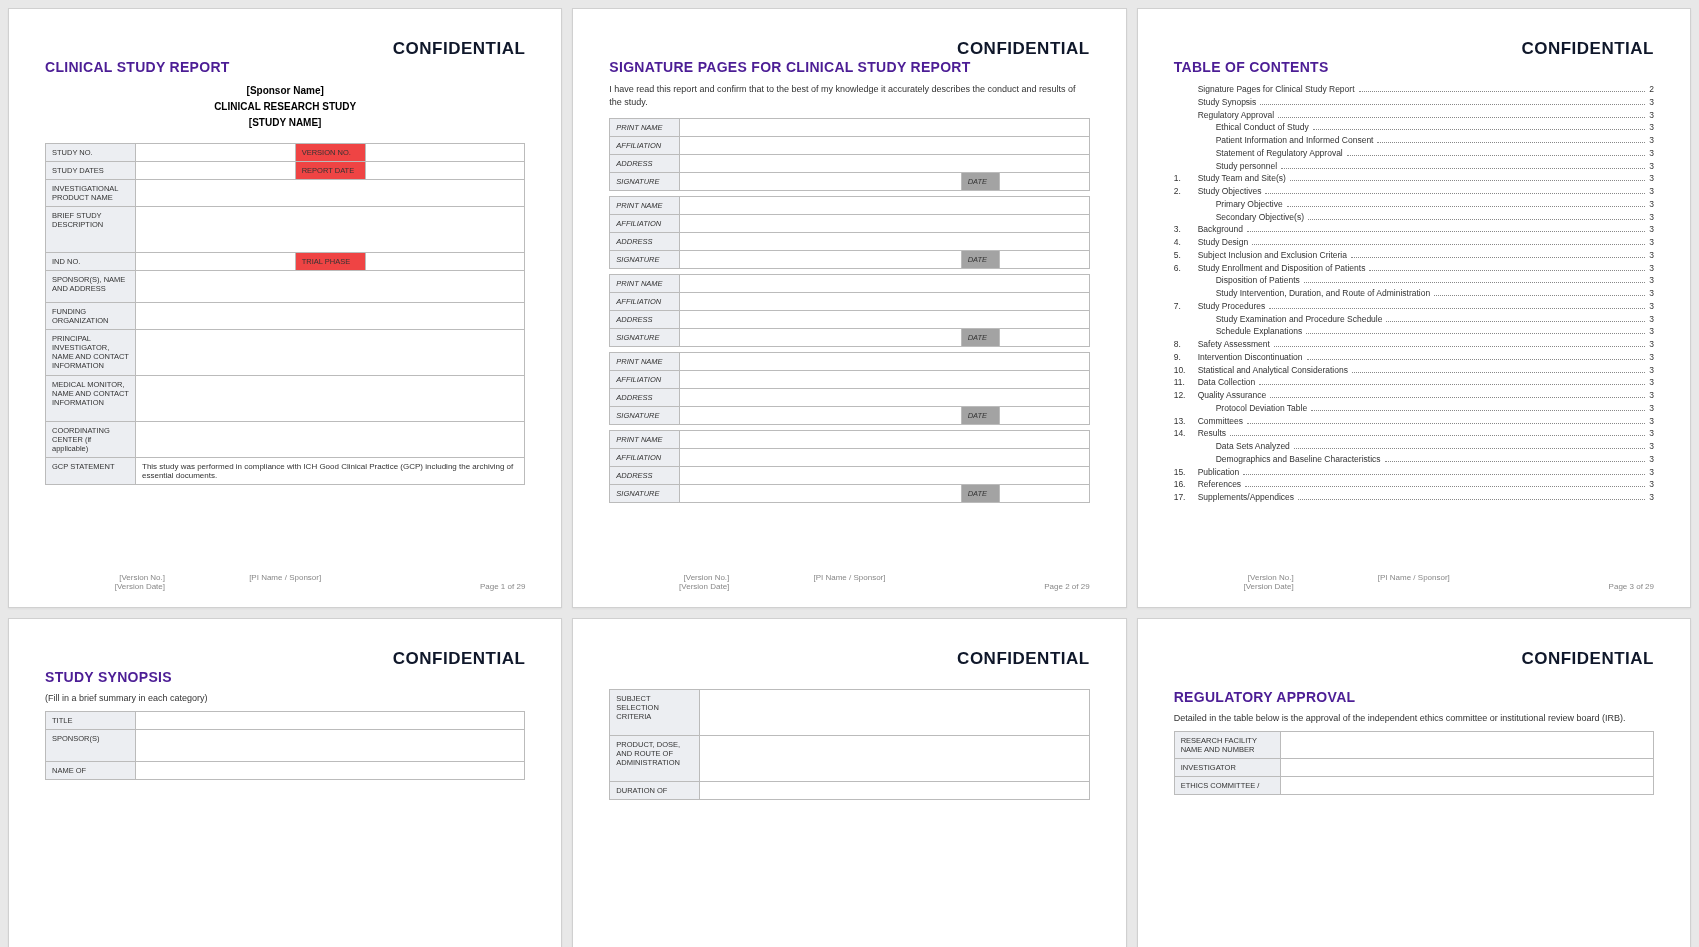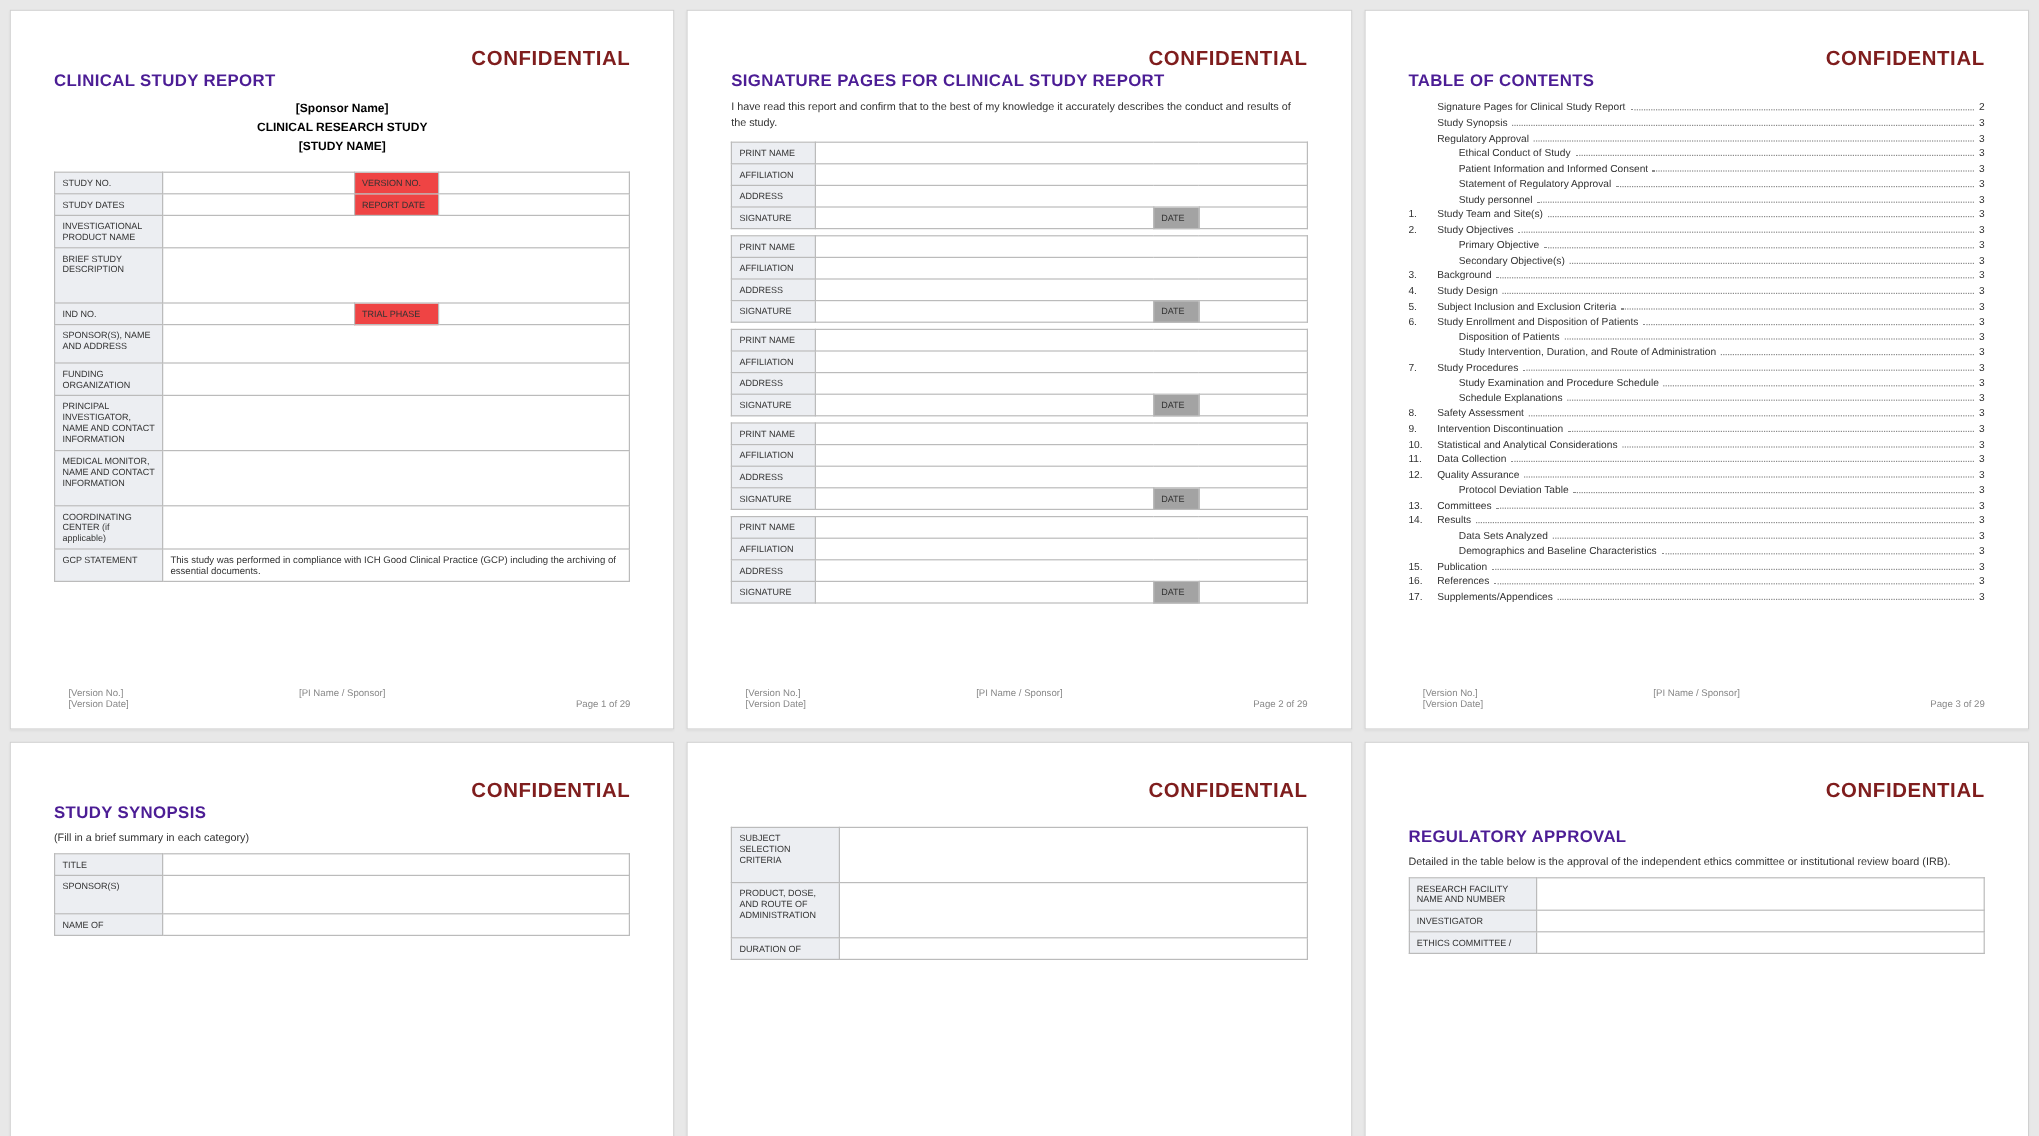--- a/index.html
+++ b/index.html
@@ -24,21 +24,21 @@
     height: 600px;
     position: relative;
     overflow: hidden;
   }
   .confidential {
     position: absolute;
     top: 30px;
     right: 36px;
     font-size: 17px;
     font-weight: 700;
-    color: #7f1d1d;
+    color: #0f172a;
     letter-spacing: 0.5px;
   }
   .page-title {
     font-size: 14px;
     font-weight: 600;
     color: #4c1d95;
     letter-spacing: 0.3px;
     margin-top: 20px;
     margin-bottom: 8px;
   }
@@ -65,42 +65,42 @@
     background: #eceef2;
     width: 90px;
     color:#333;
     font-size:7.5px;
     line-height:1.2;
   }
   table.form td.label-narrow { background:#ef4444; width:70px; font-size:7.5px; }
   table.form td.tall { height: 46px; }
   table.form td.med { height: 32px; }
 
-  .sig-block { margin-bottom: 5px; }
+  .sig-block { margin-bottom: 5px; font-style: italic; }
   .sig-block table { width:100%; border-collapse: collapse; }
   .sig-block td {
     border:1px solid #bbb;
     font-size:7.5px;
     padding:4px 6px;
     height:16px;
   }
   .sig-block td.lbl { background:#eceef2; width:70px; }
   .sig-block td.date-lbl { background:#a3a3a3; width:38px; text-align:left; }
 
   .footer {
     position:absolute;
     bottom:16px;
     left:36px;
     right:36px;
     font-size:8px;
     color:#888;
   }
   .footer .row { display:flex; justify-content:space-between; }
   .footer .row span:nth-child(2){ text-align:center; flex:1;}
-  .footer .row span:first-child{ width:120px; text-align:left;padding-left:12px;}
+  .footer .row span:first-child{ width:120px; text-align:right;padding-left:12px;}
   .footer .row span:last-child{ width:120px; text-align:right;}
 
   
   .toc { margin-top: 6px; }
   .toc-row {
     display:flex;
     align-items:baseline;
     font-size:8.5px;
     line-height:1.5;
     white-space:nowrap;

